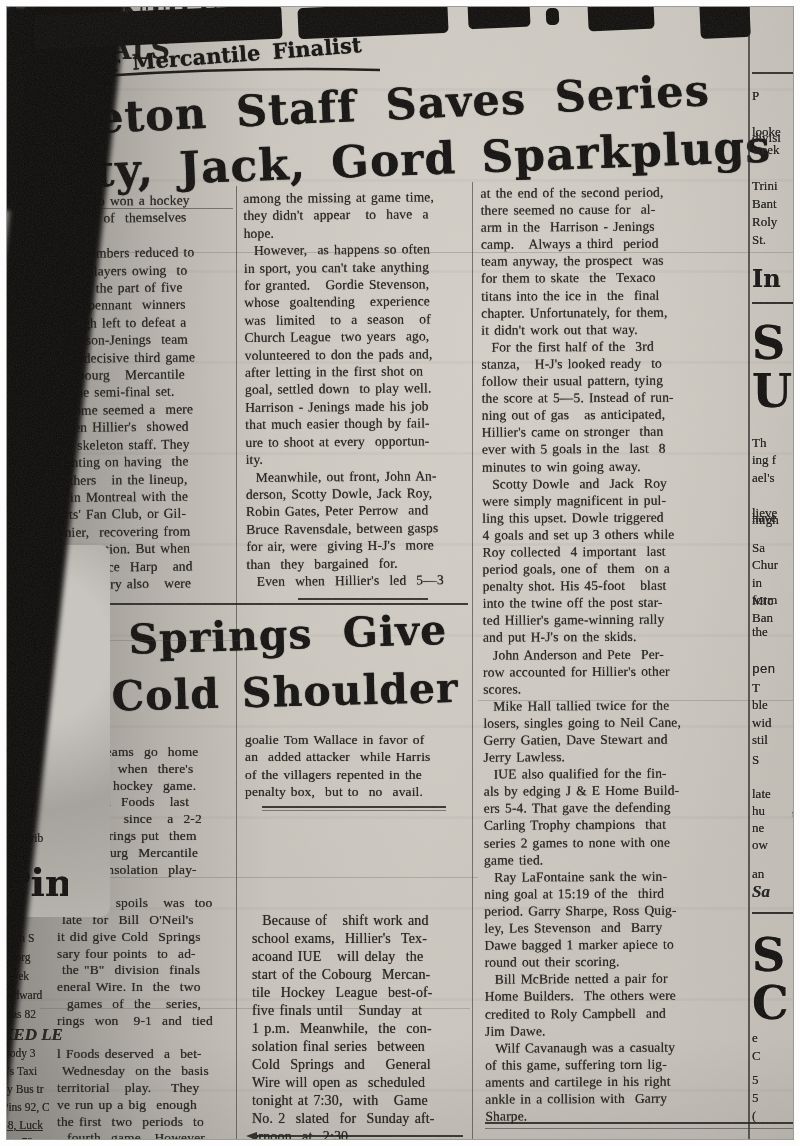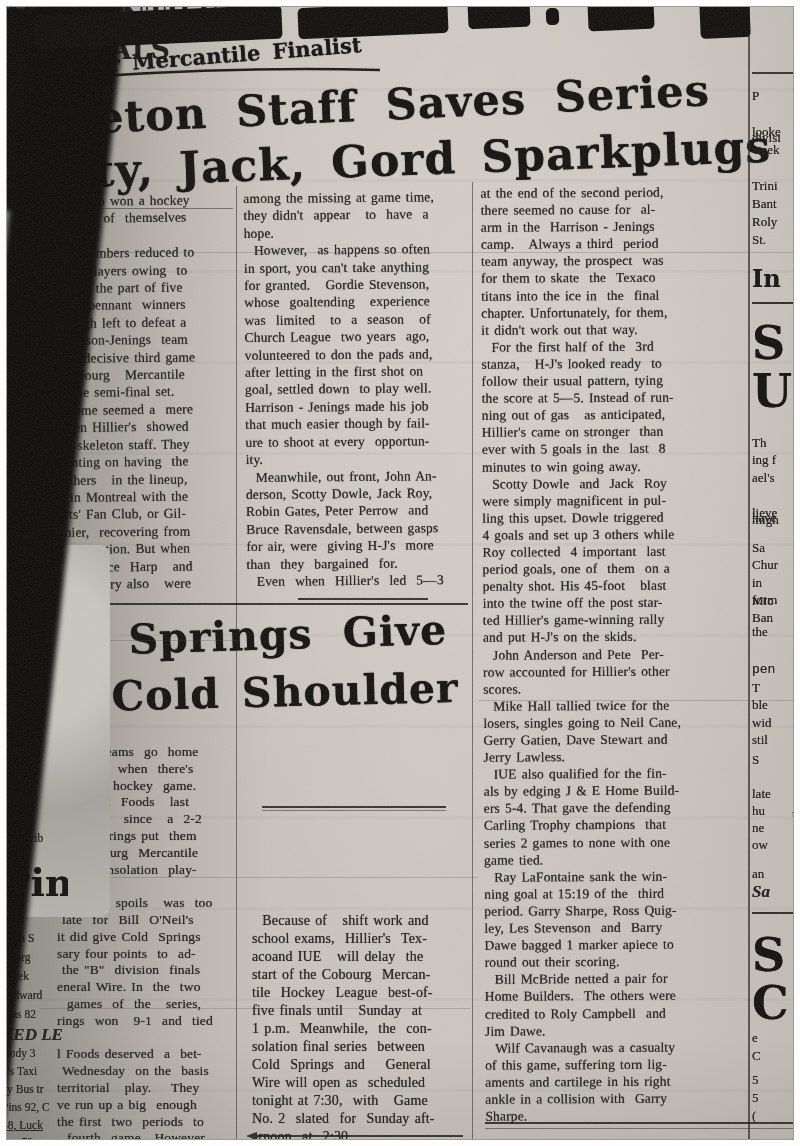--- a/index.html
+++ b/index.html
@@ -215,20 +215,24 @@
 eneral Wire. In  the  two
   games  of  the   series,
 rings  won   9-1  and  tied
 
 l Foods deserved  a  bet-
  Wednesday  on the  basis
 territorial   play.    They
 ve run up a big  enough
 the first  two  periods  to
   fourth  game.  However,</div>
+  <div class="col" id="a2c2">goalie Tom Wallace in favor of
+an  added attacker  while Harris
+of the villagers repented in the
+penalty box,  but to  no  avail.</div>
 
   <div class="hr dark" style="left:262px;top:806px;width:184px"></div>
   <div class="hr" style="left:262px;top:810px;width:184px"></div>
   <div id="mft">MERCANTILE
 FINALS</div>
   <div class="col" id="mfbody">  Because of   shift work and
 school exams,  Hillier's  Tex-
 acoand IUE   will delay  the
 start of the Cobourg  Mercan-
 tile  Hockey  League  best-of-

